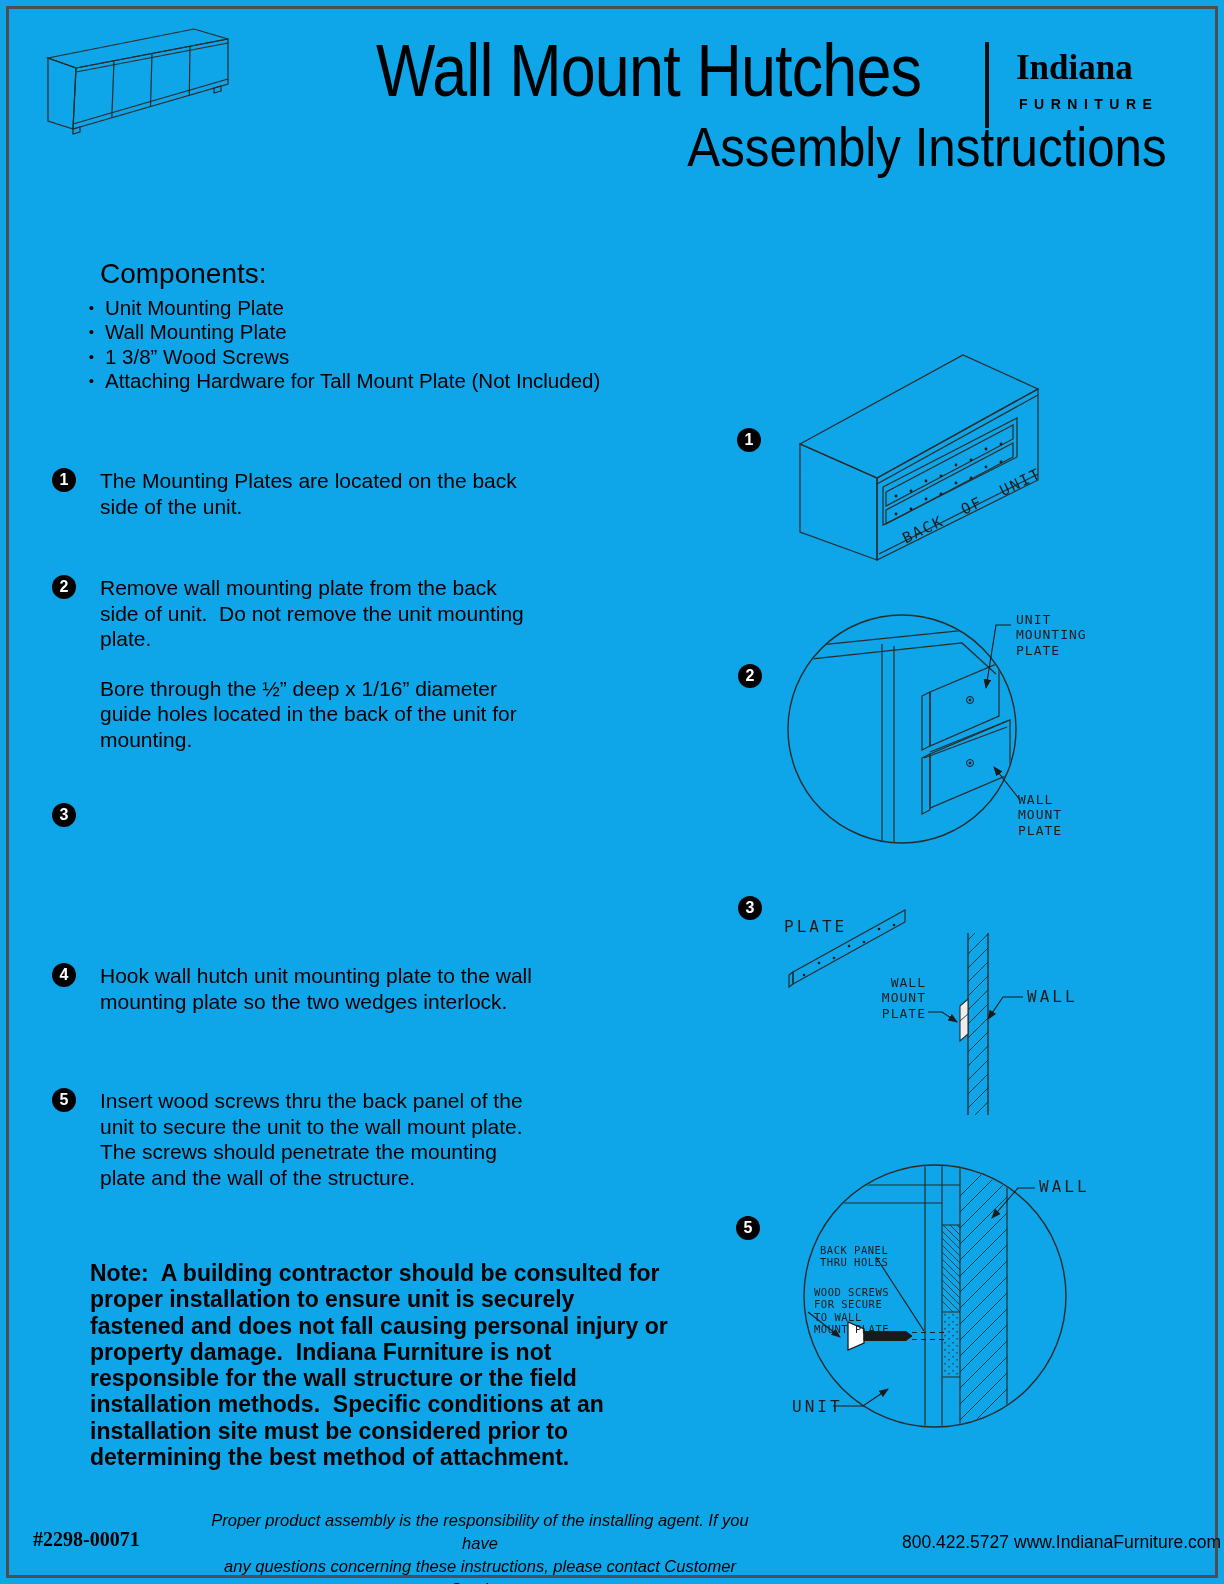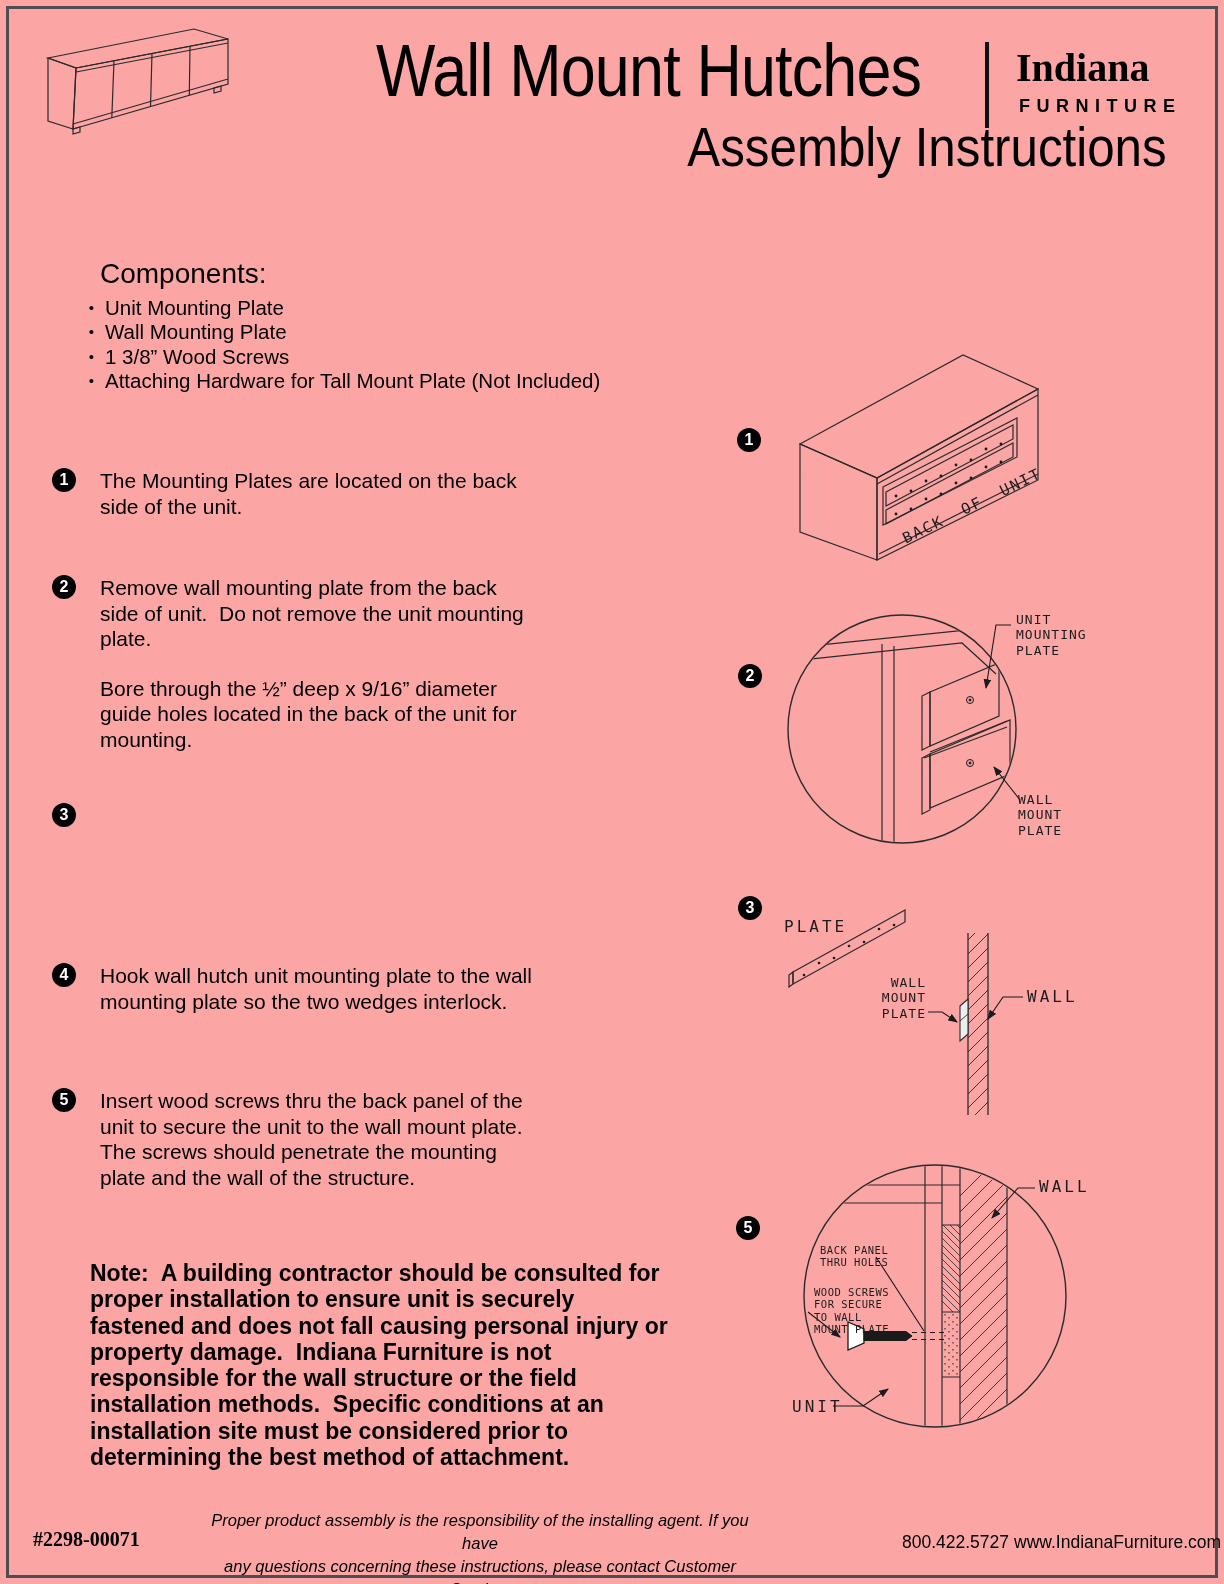--- a/index.html
+++ b/index.html
@@ -1,38 +1,38 @@
 <!DOCTYPE html>
 <html><head>
 <meta charset="utf-8">
 <style>
   html,body { margin:0; padding:0; background:#ffffff; }
   .page {
-    position:relative; width:1224px; height:1584px; background:#fca5a5;
+    position:relative; width:1224px; height:1584px; background:#0ea5e9;
     font-family:"Liberation Sans", sans-serif; color:#000; overflow:hidden;
   }
   .page-border {
     position:absolute; left:6px; top:6px; right:6px; bottom:6px;
     border:3px solid #4d4d52; pointer-events:none;
   }
   .abs { position:absolute; }
 
   
   .title {
     left:376px; top:34px; font-size:74px; line-height:74px; font-weight:400;
     letter-spacing:-1px; white-space:nowrap;
   }
   .title .squeeze { display:inline-block; transform:scaleX(0.85); transform-origin:left top; }
   .brand-bar { left:985px; top:42px; width:4px; height:86px; background:#101010; }
   .brand-name {
     left:1016px; top:44px; font-family:"Liberation Serif", serif;
-    font-size:40px; line-height:48px; font-weight:600; letter-spacing:0px;
+    font-size:35px; line-height:48px; font-weight:600; letter-spacing:0px;
   }
   .brand-sub {
-    left:1019px; top:96px; font-size:18px; font-weight:700; letter-spacing:6.5px;
+    left:1019px; top:96px; font-size:14px; font-weight:700; letter-spacing:6.5px;
   }
   .subtitle {
     right:57px; top:118px; font-size:56px; line-height:58px; font-weight:400; white-space:nowrap;
   }
   .subtitle .squeeze { display:inline-block; transform:scaleX(0.88); transform-origin:right top; }
 
   
   .components-heading { left:52px; top:258px; font-size:28px; font-weight:400;margin-left:48px; }
   .components-list { left:78px; top:296px; width:560px; }
   .component-item { display:flex; font-size:20.5px; line-height:24.4px; }
@@ -133,21 +133,21 @@
   <div class="abs step s1">
     <div class="badge">1</div>
     <div class="step-body">
         <p>The Mounting Plates are located on the back side of the unit.</p>
       </div>
   </div>
   <div class="abs step s2">
     <div class="badge">2</div>
     <div class="step-body">
       <p>Remove wall mounting plate from the back side of unit.  Do not remove the unit mounting plate.</p>
-      <p>Bore through the ½” deep x 9/16” diameter guide holes located in the back of the unit for mounting.</p>
+      <p>Bore through the ½” deep x 1/16” diameter guide holes located in the back of the unit for mounting.</p>
     </div>
   </div>
   <div class="abs step s3">
     <div class="badge">3</div>
   </div>
   <div class="abs step s4">
     <div class="badge">4</div>
     <div class="step-body">
         <p>Hook wall hutch unit mounting plate to the wall mounting plate so the two wedges interlock.</p>
       </div>

